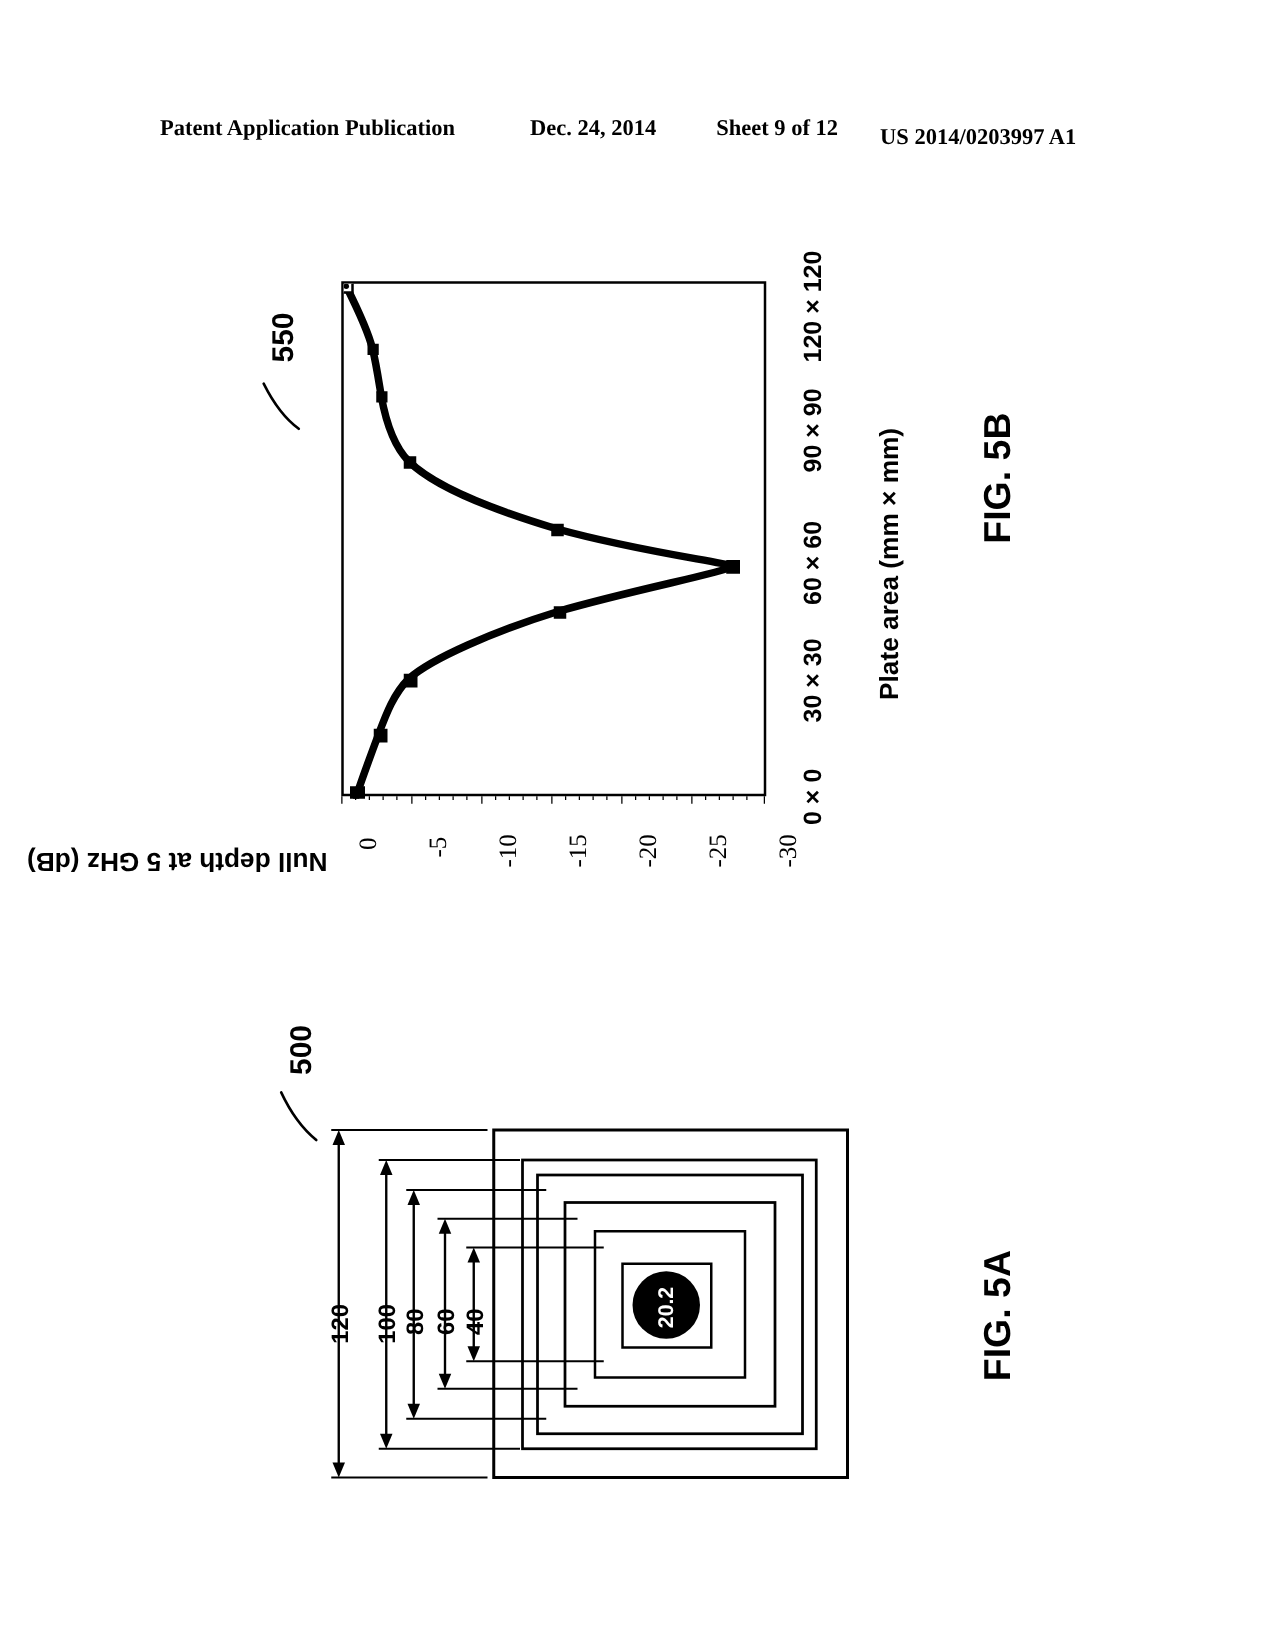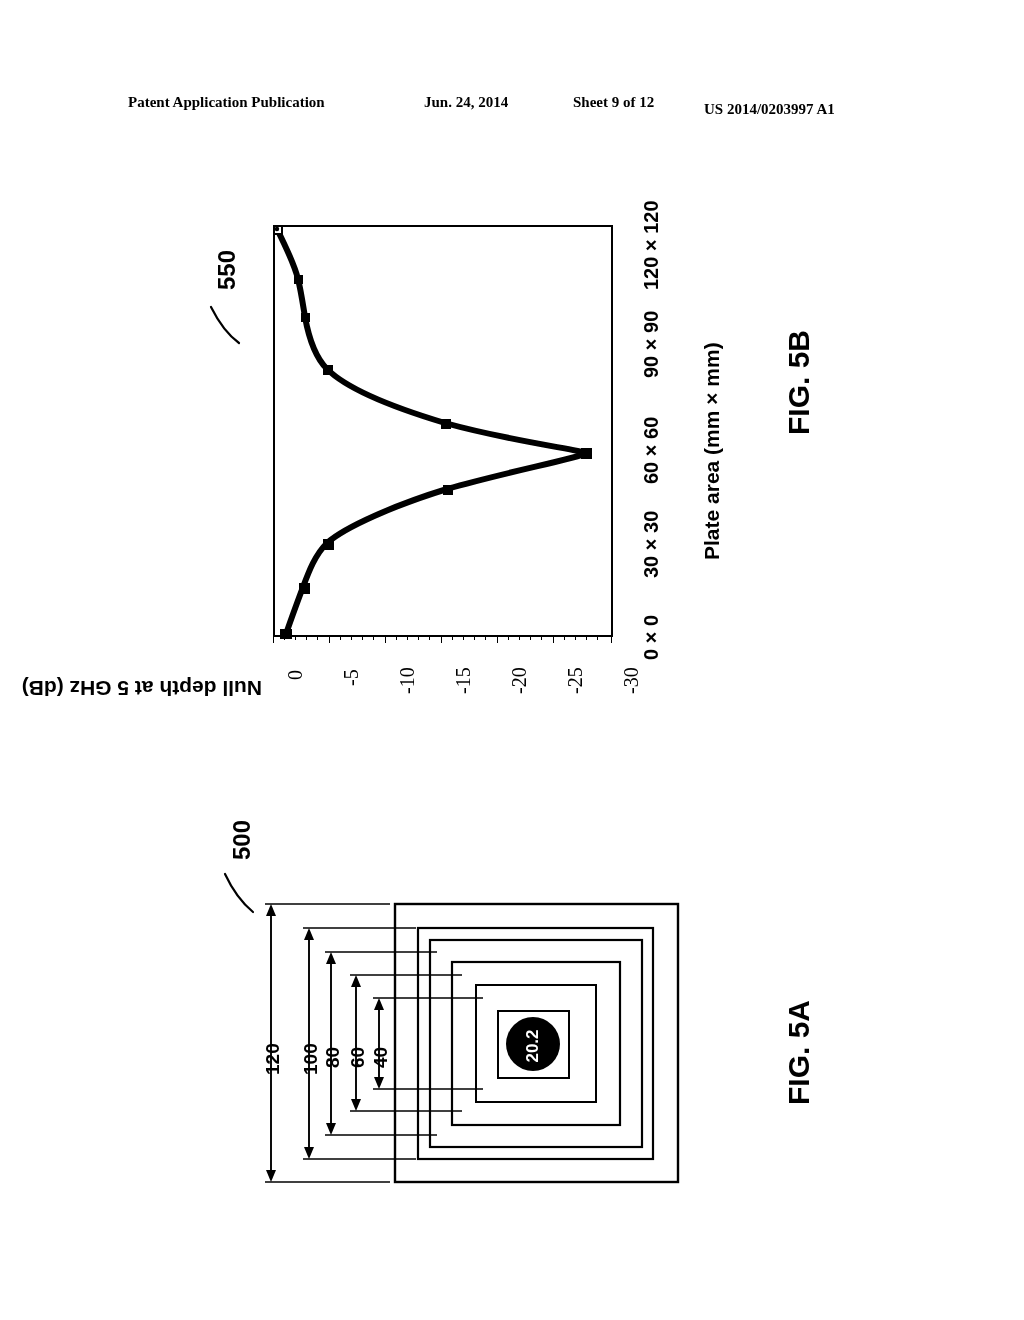--- a/index.html
+++ b/index.html
@@ -6,21 +6,21 @@
   body{
     width:1024px;height:1320px;background:#ffffff;
     font-family:"Liberation Serif", serif;
     position:relative;overflow:hidden;
   }
   
   #pat-header{
     position:absolute;left:0;top:88px;width:1024px;height:28px;
     display:flex;align-items:center;
     font-family:"Liberation Serif", serif;
-    font-weight:bold;font-size:15px;color:#000;
+    font-weight:bold;font-size:18px;color:#000;
     letter-spacing:0px;
   }
   #pat-header .h-pub{position:absolute;left:128px;white-space:nowrap;}
   #pat-header .h-date{position:absolute;left:424px;white-space:nowrap;}
   #pat-header .h-sheet{position:absolute;left:573px;white-space:nowrap;}
   #pat-header .h-num{position:absolute;left:704px;white-space:nowrap;margin-top:15px;}
 
   
   #fig5b-block{position:absolute;left:0;top:150px;width:1024px;height:620px;}
 
@@ -107,21 +107,21 @@
     transform-origin:50% 50%;transform:rotate(-90deg);
     font-family:"Liberation Sans", sans-serif;font-weight:bold;
     font-size:17px;color:#ffffff;
   }
 </style>
 </head>
 <body>
 
 <div id="pat-header">
   <span class="h-pub">Patent Application Publication</span>
-  <span class="h-date">Jun. 24, 2014</span>
+  <span class="h-date">Dec. 24, 2014</span>
   <span class="h-sheet">Sheet 9 of 12</span>
   <span class="h-num">US 2014/0203997 A1</span>
 </div>
 
 <div id="fig5b-block"></div>
 
 <div id="ref550">550</div>
 <svg id="lead550" viewBox="0 0 34 40">
   <path d="M3 2 C 10 16, 20 30, 31 38" stroke="#000" stroke-width="2.2" fill="none" stroke-linecap="round"></path>
 </svg>

